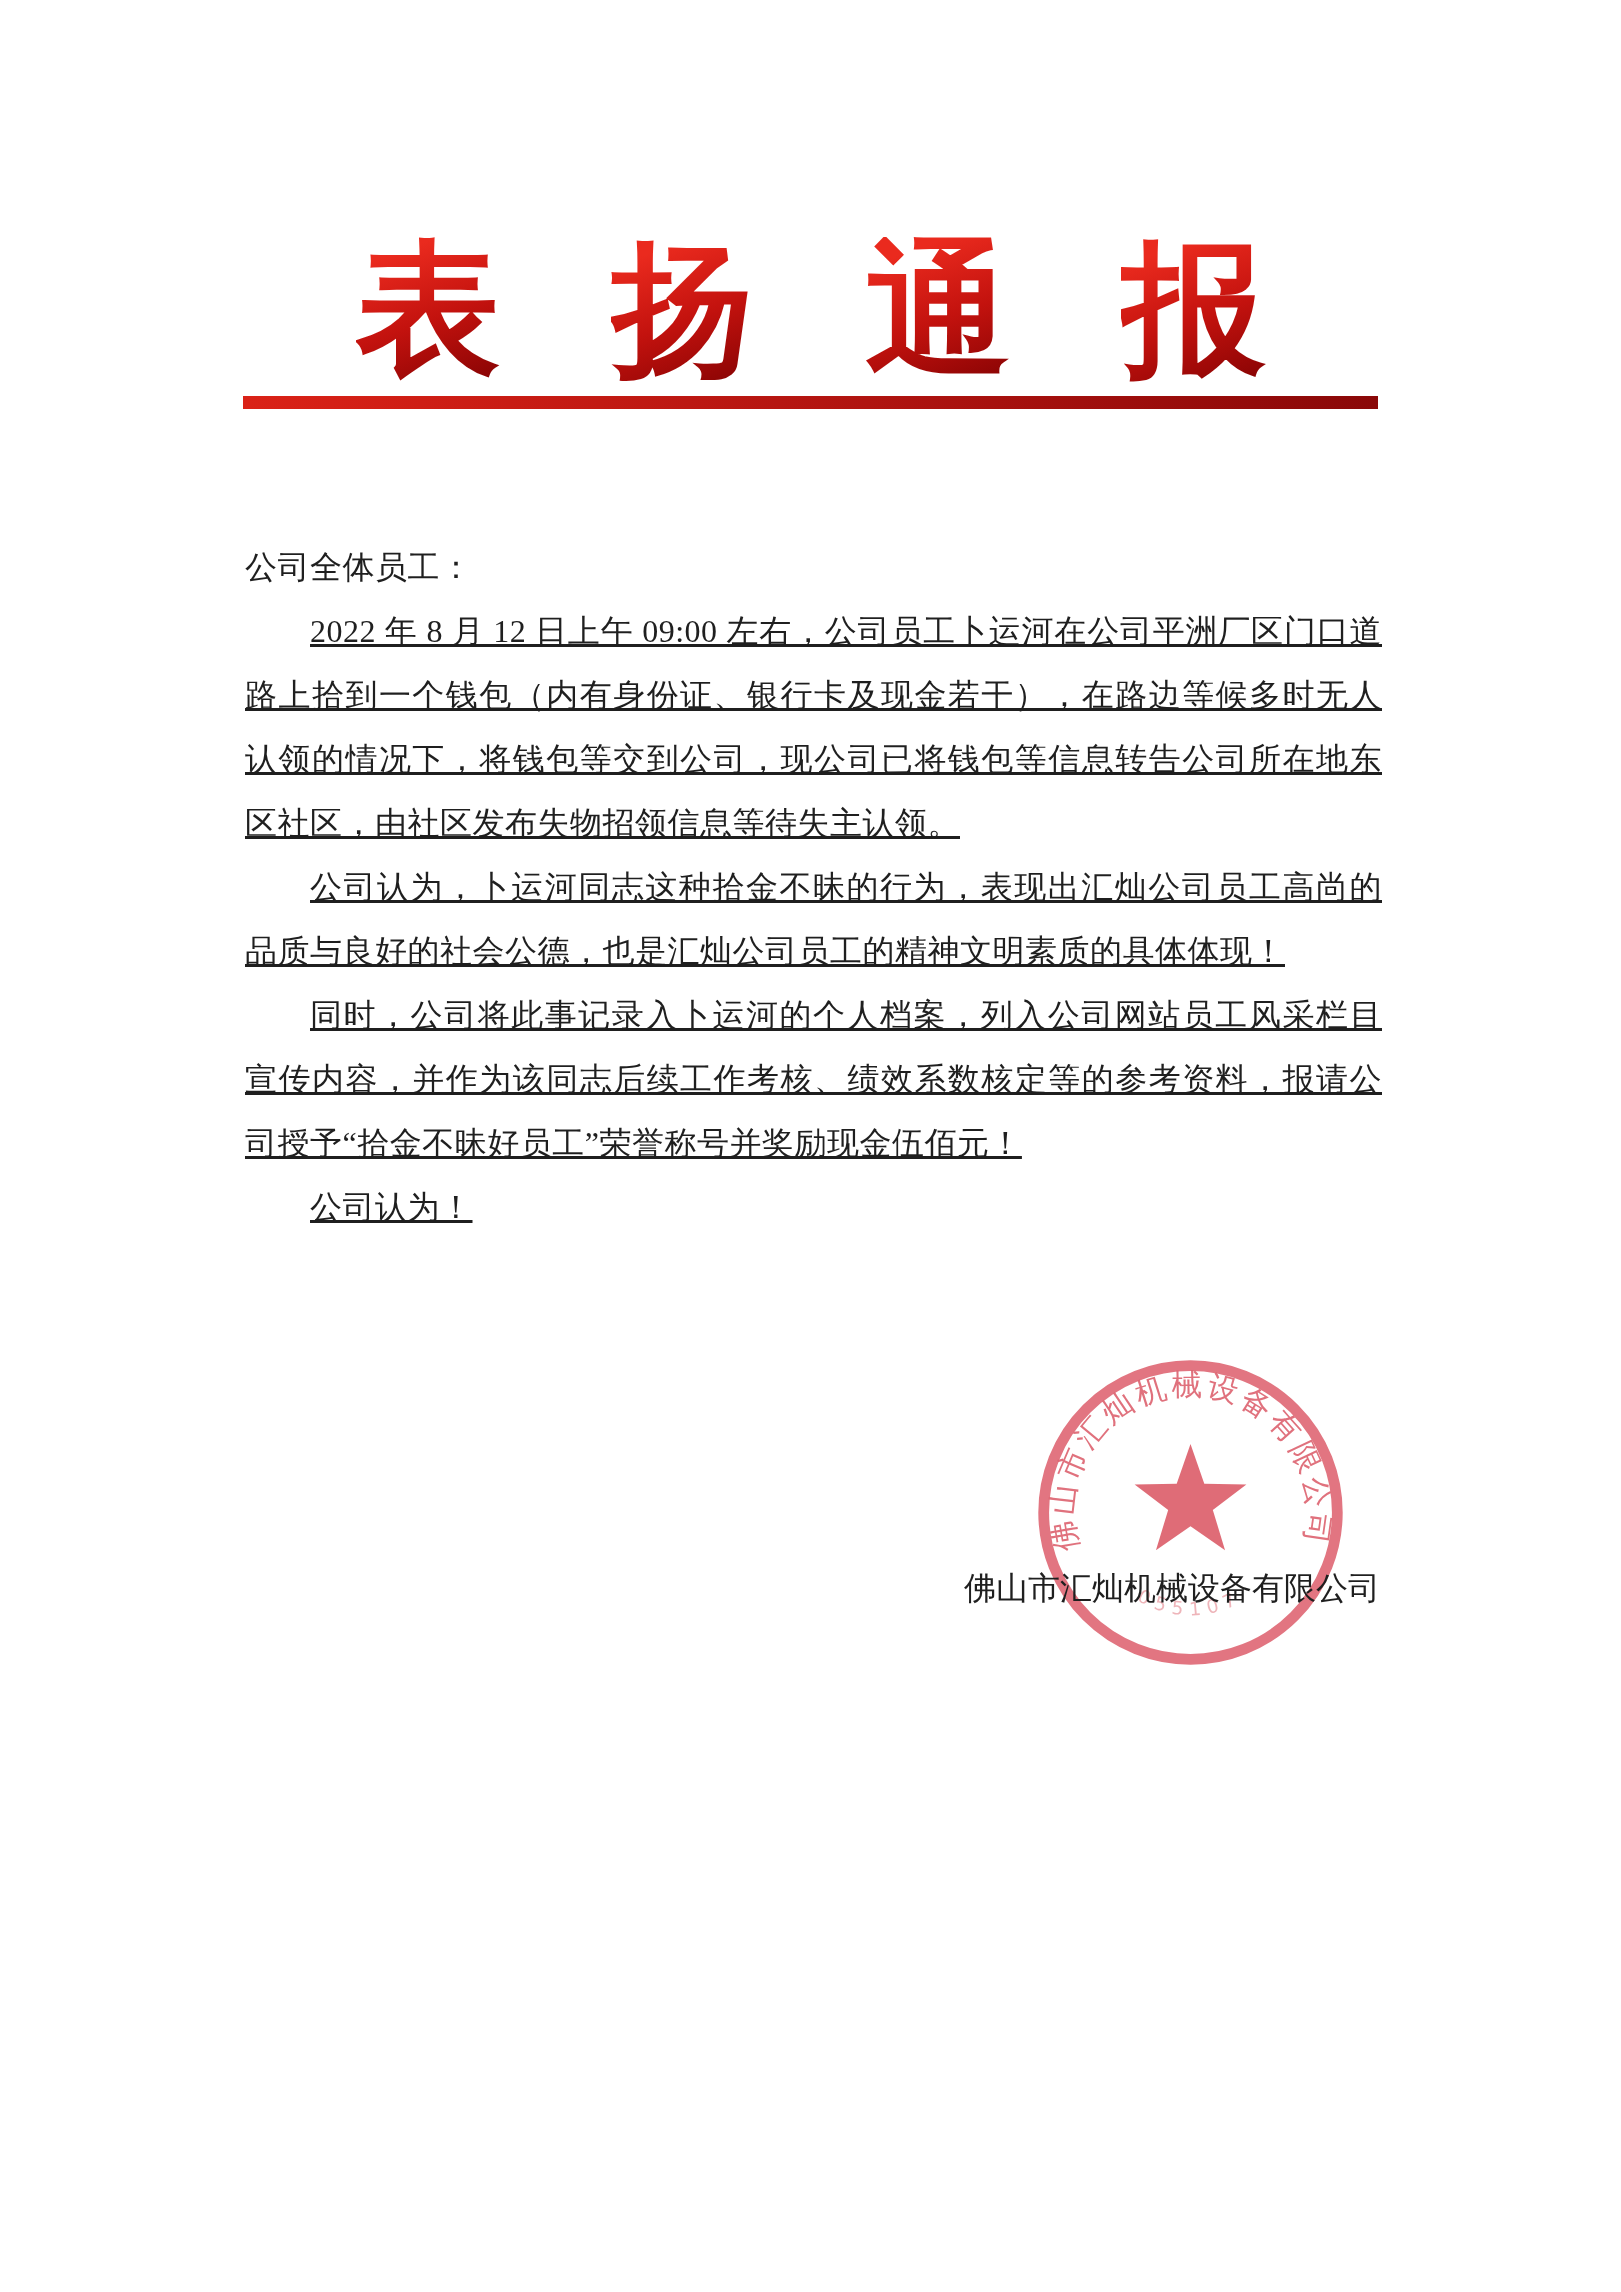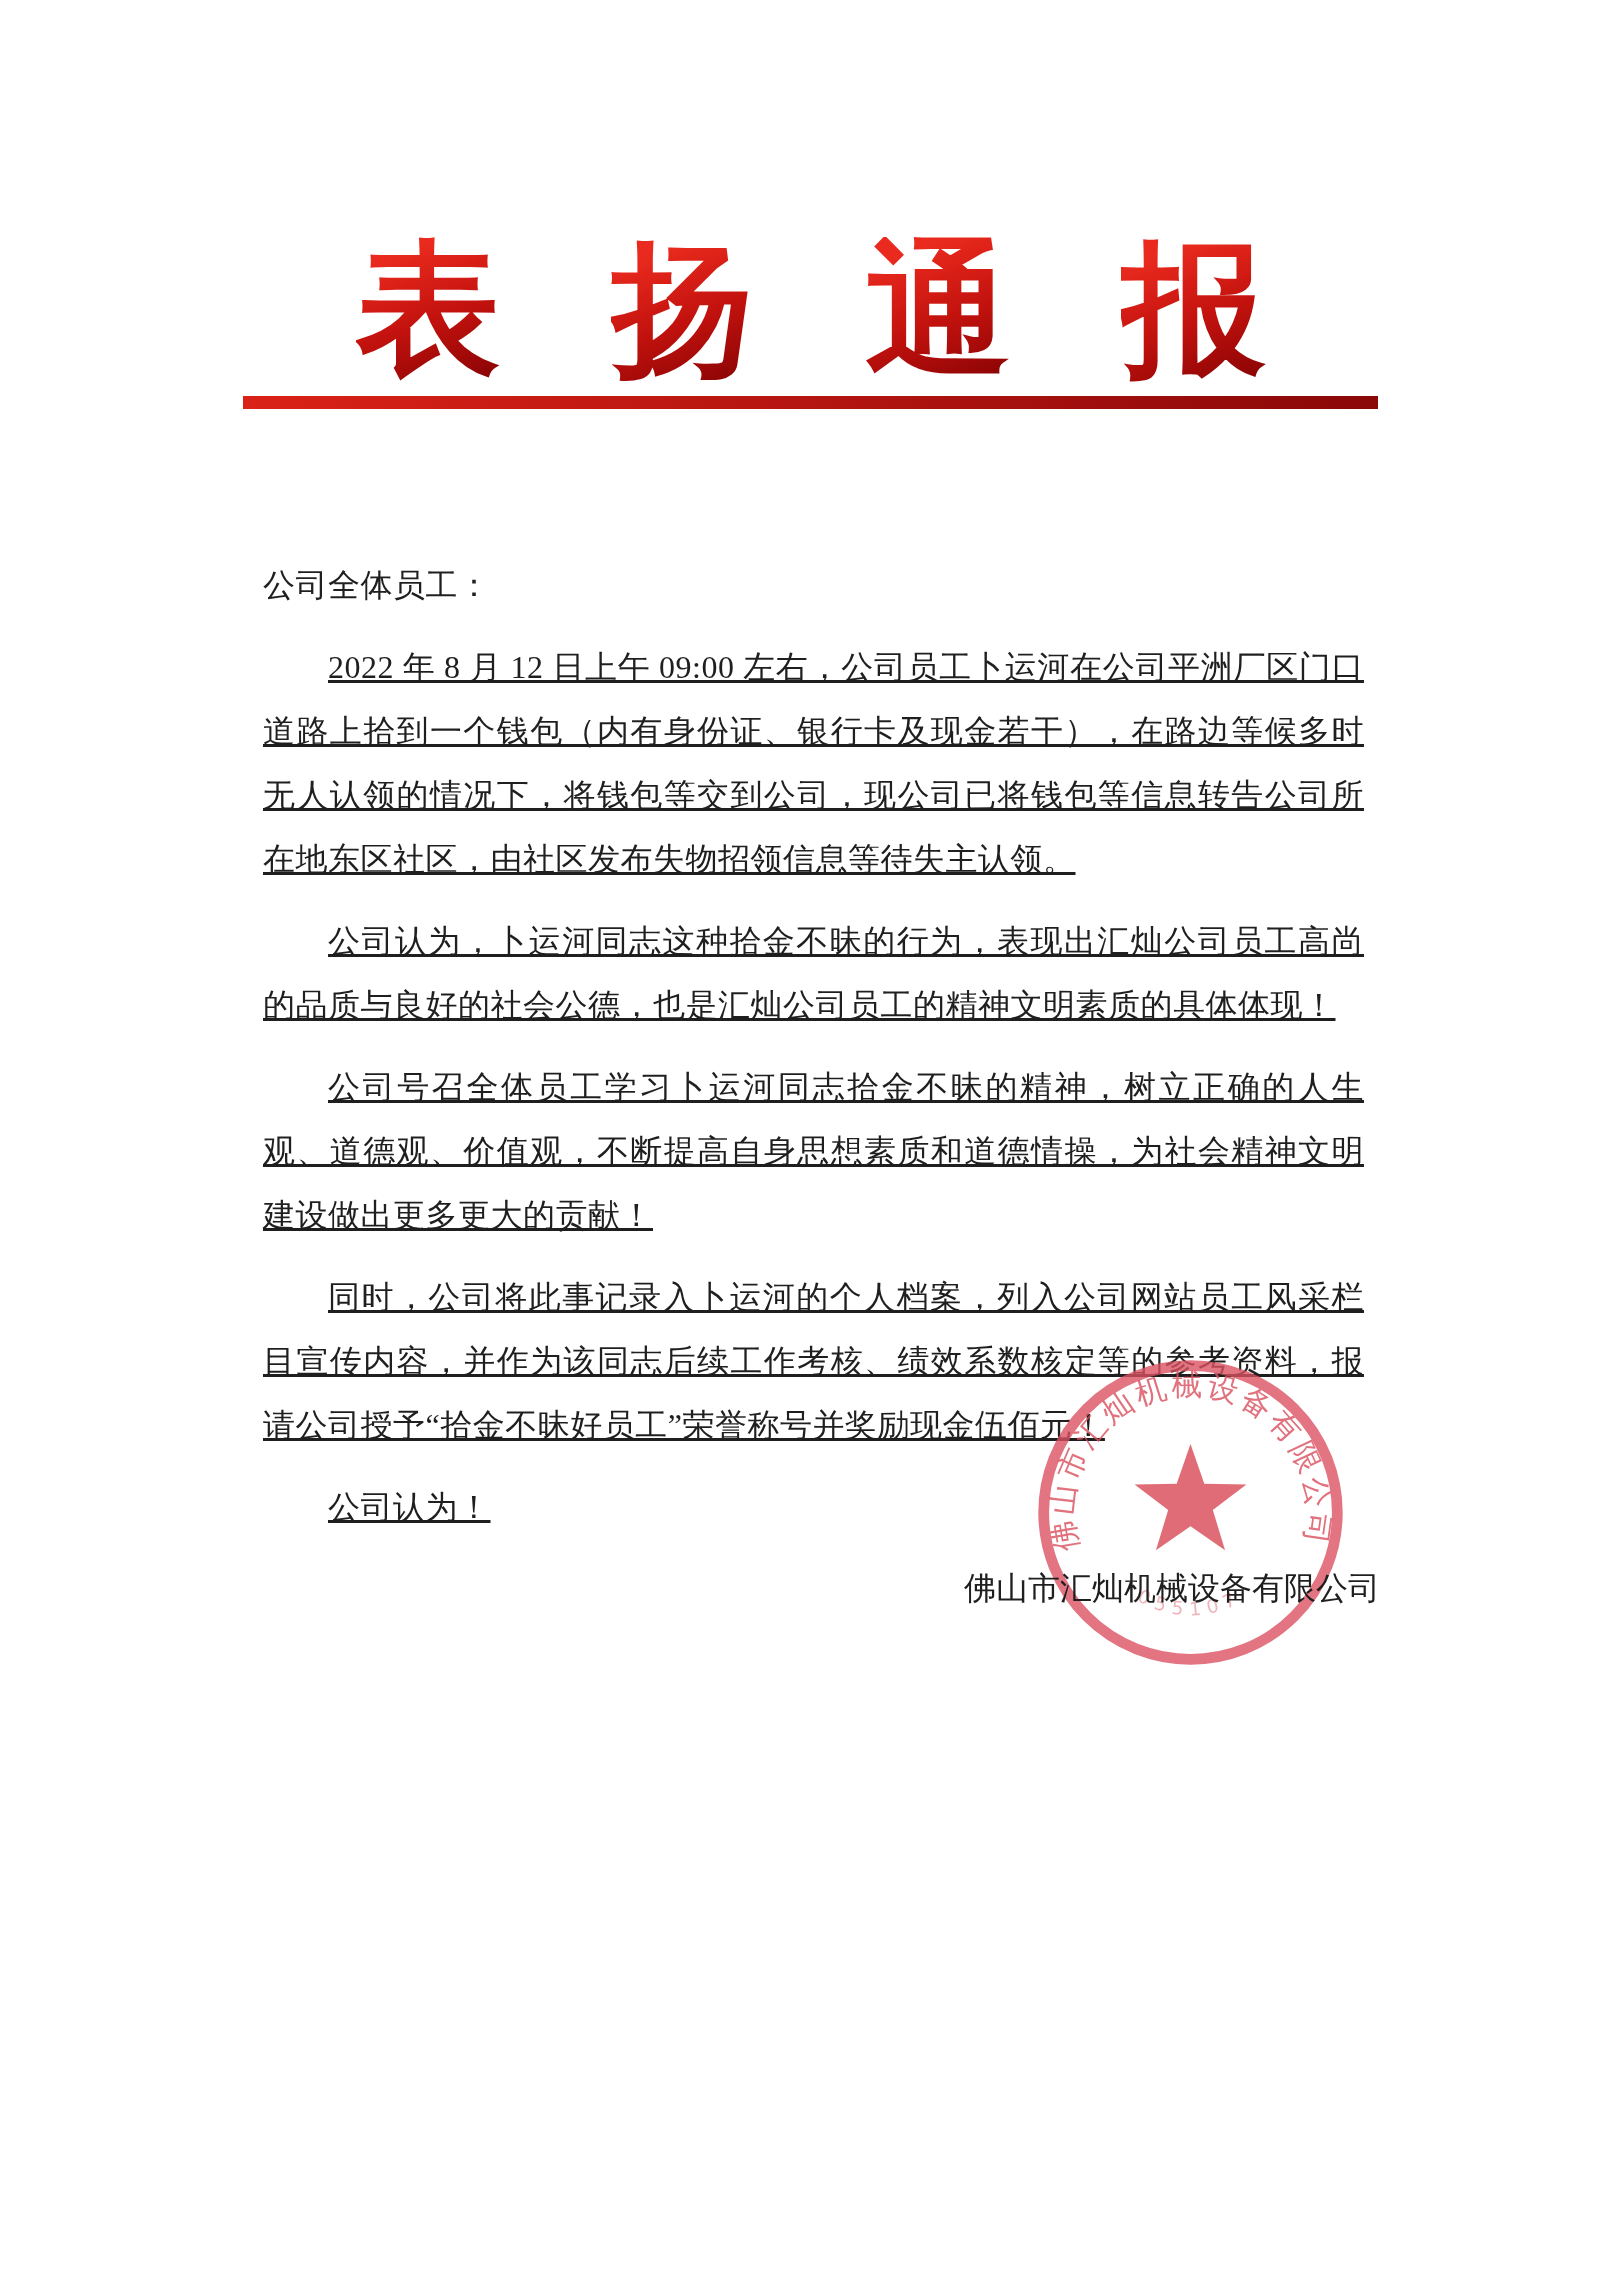--- a/index.html
+++ b/index.html
@@ -43,21 +43,21 @@
   .body-block{
     position:absolute;
     left:245px; top:535px;
     width:1137px;
     font-size:32px;
     line-height:64px;
     text-align:justify;
     text-justify:inter-ideograph;
     letter-spacing:0.5px;
   }
-  .body-block p{margin:18px;padding:0;}
+  .body-block p{margin:0;padding:0;}
   .para{text-indent:65px;text-decoration:underline;}
   
   .sig-block{
     position:absolute;
     right:241px; top:1556px;
     text-align:right;
     font-size:32px;
     line-height:64px;
     z-index:3;
   }
@@ -80,21 +80,20 @@
     <span class="title-char">扬</span>
     <span class="title-char">通</span>
     <span class="title-char">报</span>
   </div>
   <div class="title-rule"></div>
 
   <div class="body-block">
     <p>公司全体员工：</p>
     <p class="para">2022 年 8 月 12 日上午 09:00 左右，公司员工卜运河在公司平洲厂区门口道路上拾到一个钱包（内有身份证、银行卡及现金若干），在路边等候多时无人认领的情况下，将钱包等交到公司，现公司已将钱包等信息转告公司所在地东区社区，由社区发布失物招领信息等待失主认领。</p>
     <p class="para">公司认为，卜运河同志这种拾金不昧的行为，表现出汇灿公司员工高尚的品质与良好的社会公德，也是汇灿公司员工的精神文明素质的具体体现！</p>
-    <p class="para">公司号召全体员工学习卜运河同志拾金不昧的精神，树立正确的人生观、道德观、价值观，不断提高自身思想素质和道德情操，为社会精神文明建设做出更多更大的贡献！</p>
     <p class="para">同时，公司将此事记录入卜运河的个人档案，列入公司网站员工风采栏目宣传内容，并作为该同志后续工作考核、绩效系数核定等的参考资料，报请公司授予“拾金不昧好员工”荣誉称号并奖励现金伍佰元！</p>
     <p class="para">公司认为！</p>
   </div>
 
   <svg class="seal" viewBox="0 0 330 330" xmlns="http://www.w3.org/2000/svg">
     <defs>
       <path id="seal-arc" d="M 52.2 206 A 120 120 0 1 1 277.8 206" fill="none"></path>
       <path id="seal-bottom-arc" d="M 104.8 251 A 105 105 0 0 0 225.2 251" fill="none"></path>
     </defs>
     <circle cx="165" cy="165" r="150" fill="none" stroke="#d9515f" stroke-width="11" opacity="0.9"></circle>

